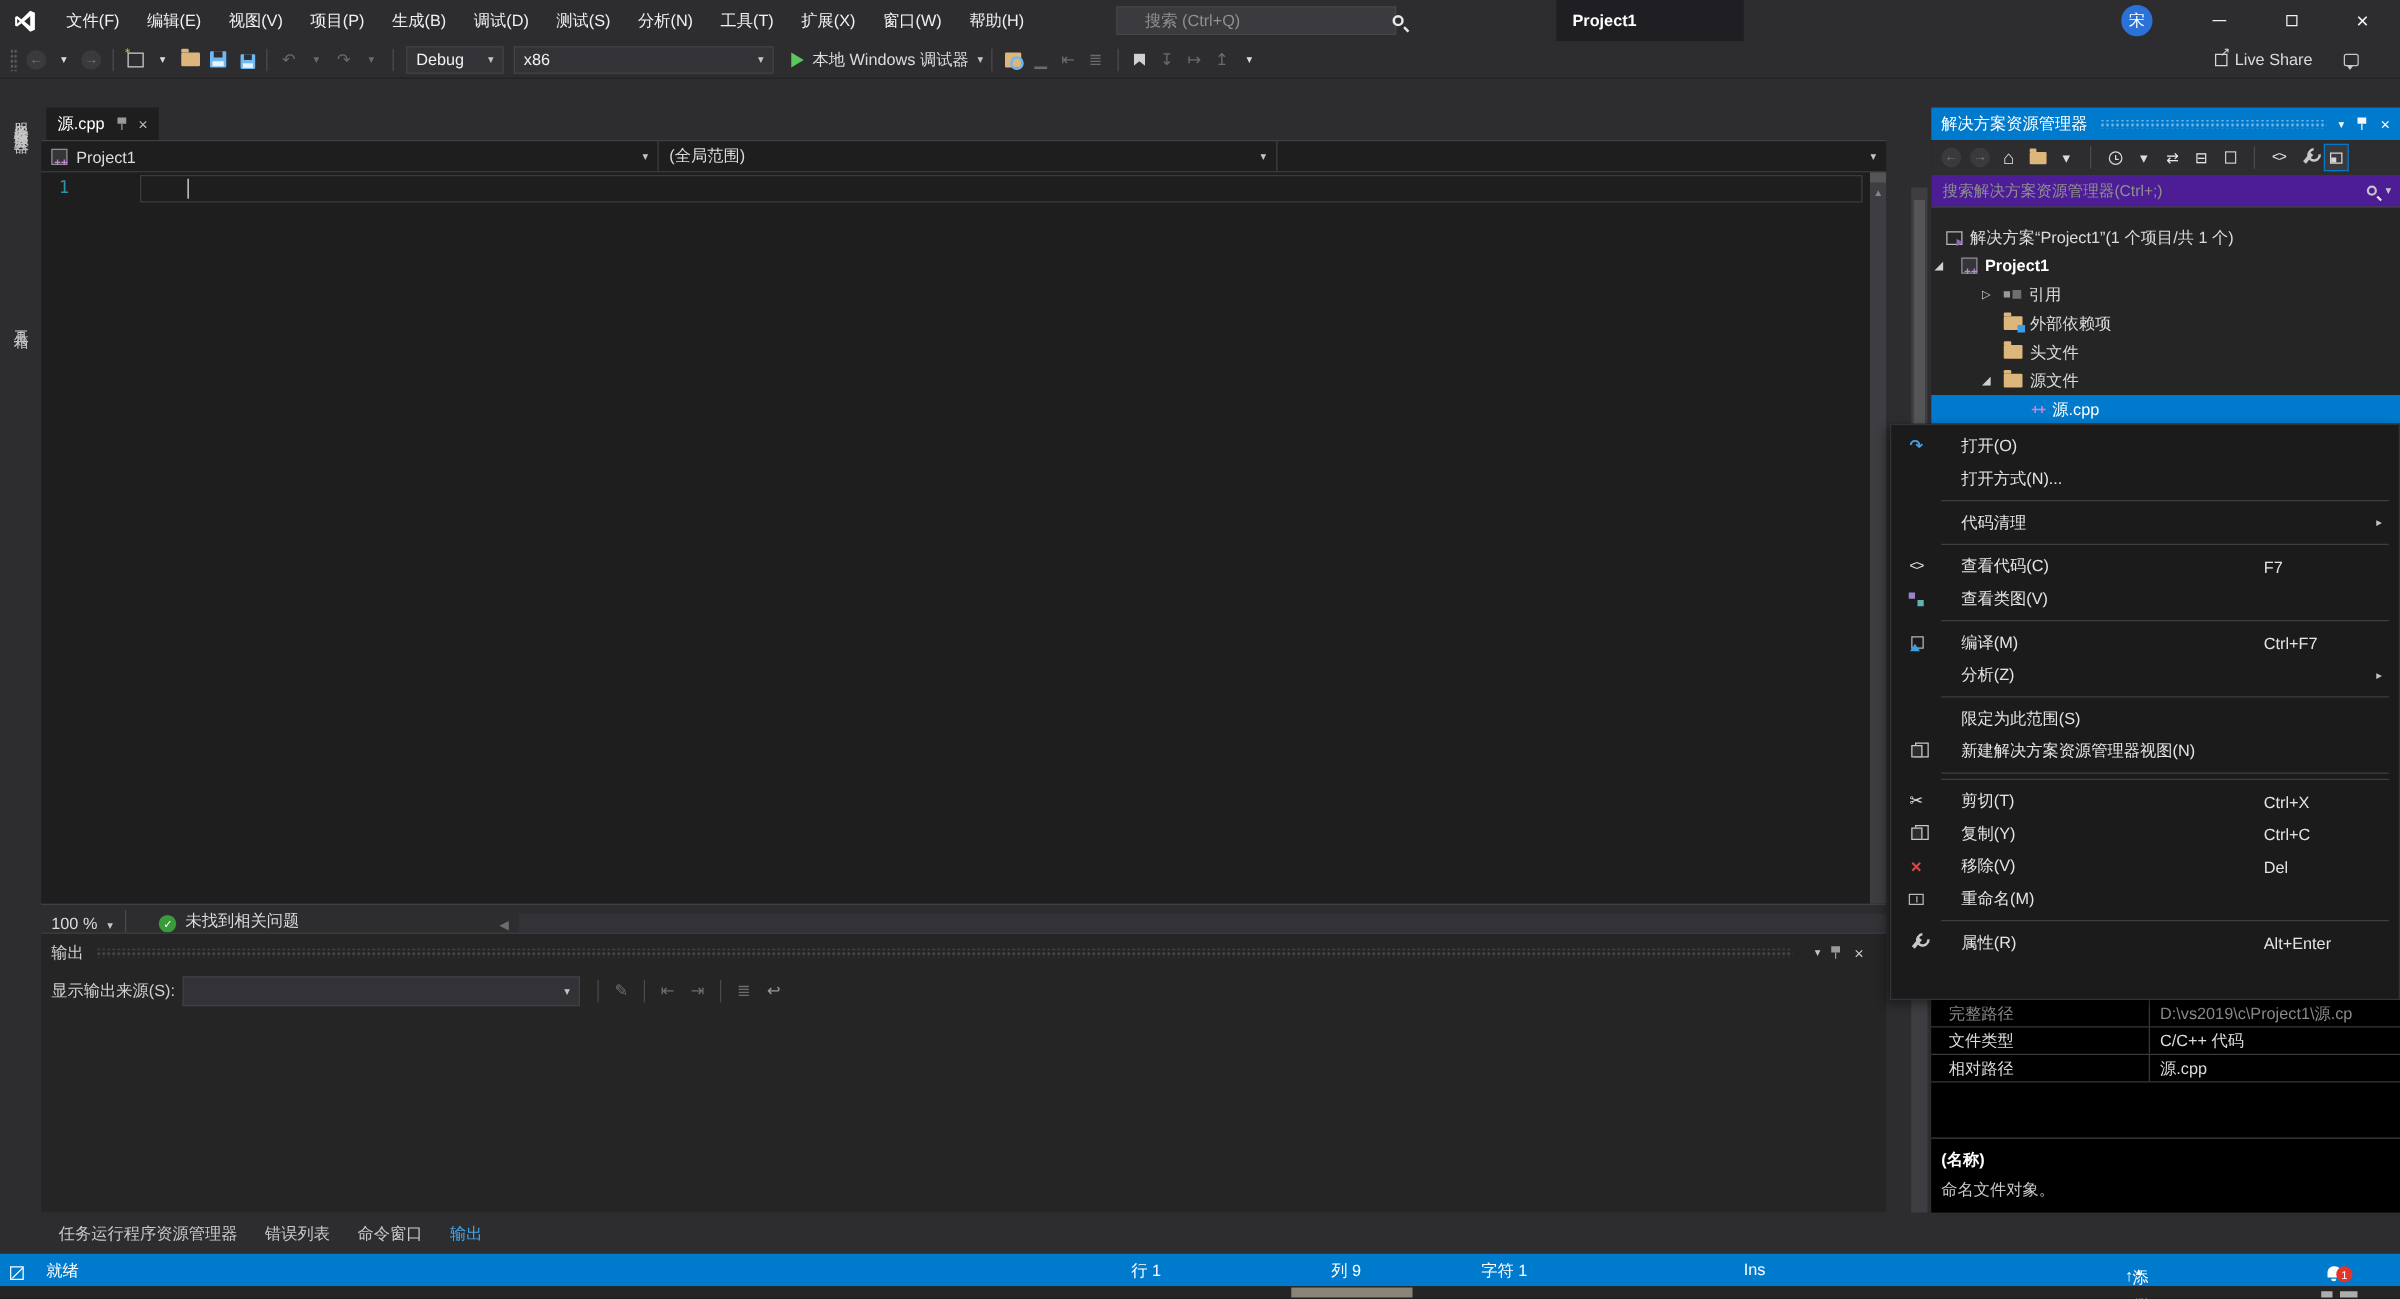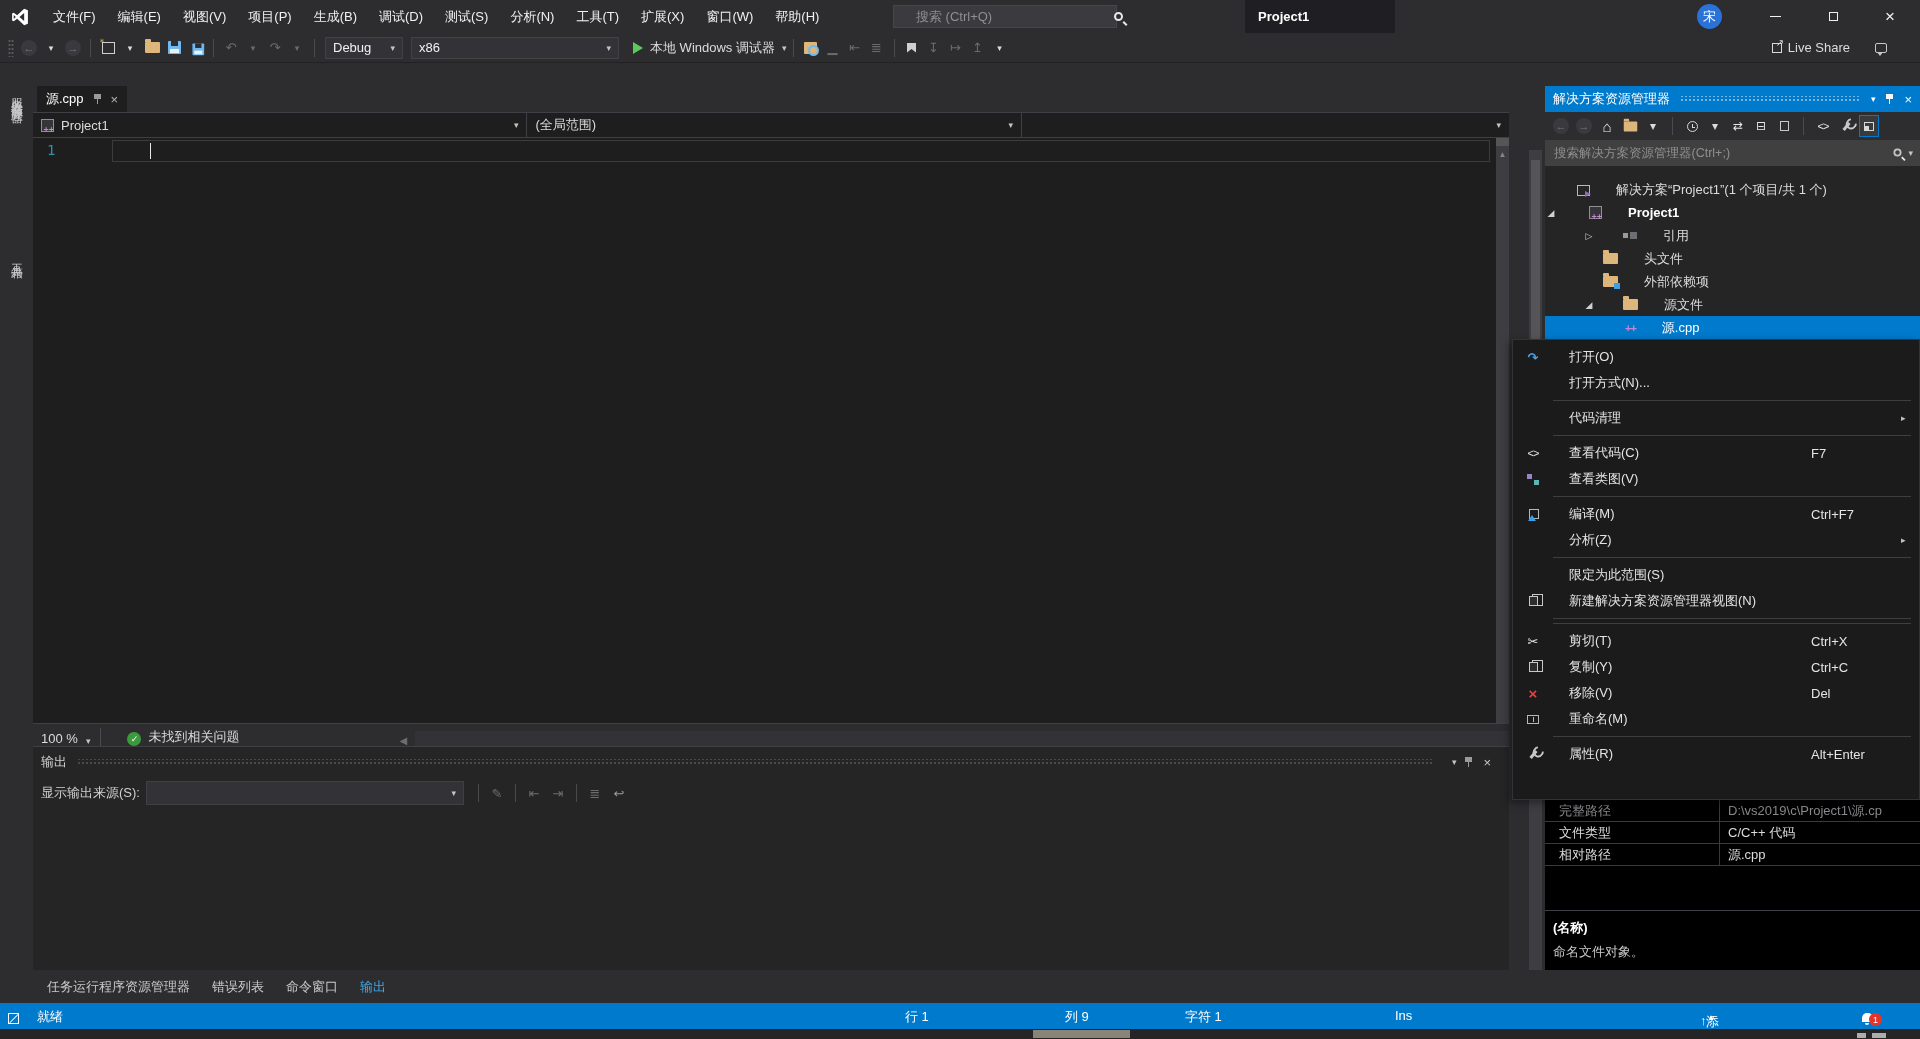--- a/index.html
+++ b/index.html
@@ -98,26 +98,26 @@
   .boxed{border:1px solid #007acc;background:#3a3a3d;}
   .prev-ic{width:10px;height:9px;border:1px solid #d8d8d8;position:relative;}
   .prev-ic::after{content:"";position:absolute;left:0;bottom:0;width:4px;height:4px;background:#d8d8d8;}
   .copy-ic{width:9px;height:10px;border:1px solid #c8c8c8;position:relative;background:#2d2d30;}
   .copy-ic::before{content:"";position:absolute;left:2px;top:-3px;width:9px;height:10px;border:1px solid #c8c8c8;z-index:-1;}
   .clock-ic{width:11px;height:11px;border:1px solid #d8d8d8;border-radius:50%;position:relative;}
   .clock-ic::after{content:"";position:absolute;left:4px;top:2px;width:1px;height:4px;background:#d8d8d8;}
   .clock-ic::before{content:"";position:absolute;left:4px;top:5px;width:3px;height:1px;background:#d8d8d8;}
   .wrench-ic{width:3px;height:9px;background:#c8c8c8;transform:rotate(40deg);position:relative;margin:0 4px;}
   .wrench-ic::before{content:"";position:absolute;top:-6px;left:-2px;width:7px;height:7px;border:2px solid #c8c8c8;border-radius:50%;border-top-color:transparent;}
-  .se-search{height:26px;background:#404040;border-bottom:1px solid #3f3f46;display:flex;align-items:center;padding:0 7px;}
+  .se-search{height:26px;background:#4c1d95;border-bottom:1px solid #3f3f46;display:flex;align-items:center;padding:0 7px;}
   .se-search input{flex:1;background:transparent;border:none;outline:none;color:#9a9a9a;font-size:12.5px;}
   .se-search input::placeholder{color:#8f8f8f;}
   
   .tree{position:relative;}
-  .trow{height:23px;display:flex;align-items:center;color:#dcdcdc;gap:20px;}
+  .trow{height:23px;display:flex;align-items:center;color:#dcdcdc;}
   .trow.selected{background:#007acc;color:#fff;}
   .texp{width:12px;font-size:9px;color:#d0d0d0;text-align:center;flex:0 0 auto;}
   .tic{margin-right:6px;flex:0 0 auto;display:inline-flex;align-items:center;justify-content:center;}
   .sol-ic{width:13px;height:13px;position:relative;}
   .sol-ic::before{content:"";position:absolute;left:0;top:2px;width:11px;height:9px;border:1px solid #b9b9bd;}
   .sol-ic::after{content:"";position:absolute;right:-1px;bottom:-1px;width:6px;height:6px;background:#8b6bb7;clip-path:polygon(0 0,100% 50%,0 100%);}
   .ref-ic{width:14px;height:8px;position:relative;}
   .ref-ic::before{content:"";position:absolute;left:0;top:1px;width:5px;height:5px;background:#9a9a9e;}
   .ref-ic::after{content:"";position:absolute;right:0;top:0;width:7px;height:7px;background:#6d6d72;}
   .badge-blue{position:absolute;right:-2px;bottom:-2px;width:6px;height:6px;background:#3aa0e8;}
@@ -410,28 +410,28 @@
         <span class="texp">◢</span>
         <span class="tic prj-ic" style="margin-left:12px;"></span>
         <span style="font-weight:bold;color:#fff;">Project1</span>
       </div>
       <div class="trow">
         <span class="texp" style="margin-left:38px;">▷</span>
         <span class="tic ref-ic" style="margin-left:8px;"></span>
         <span>引用</span>
       </div>
       <div class="trow">
-        <span class="tic ic-folder" style="margin-left:58px;"></span>
-        <span>头文件</span>
-      </div>
-      <div class="trow">
         <span class="tic ic-folder" style="margin-left:58px;position:relative;">
             <span class="badge-blue"></span>
           </span>
         <span>外部依赖项</span>
+      </div>
+      <div class="trow">
+        <span class="tic ic-folder" style="margin-left:58px;"></span>
+        <span>头文件</span>
       </div>
       <div class="trow">
         <span class="texp" style="margin-left:38px;">◢</span>
         <span class="tic ic-folder" style="margin-left:8px;"></span>
         <span>源文件</span>
       </div>
       <div class="trow selected">
         <span class="tic cpp-ic" style="margin-left:80px;">++</span>
         <span>源.cpp</span>
       </div>

